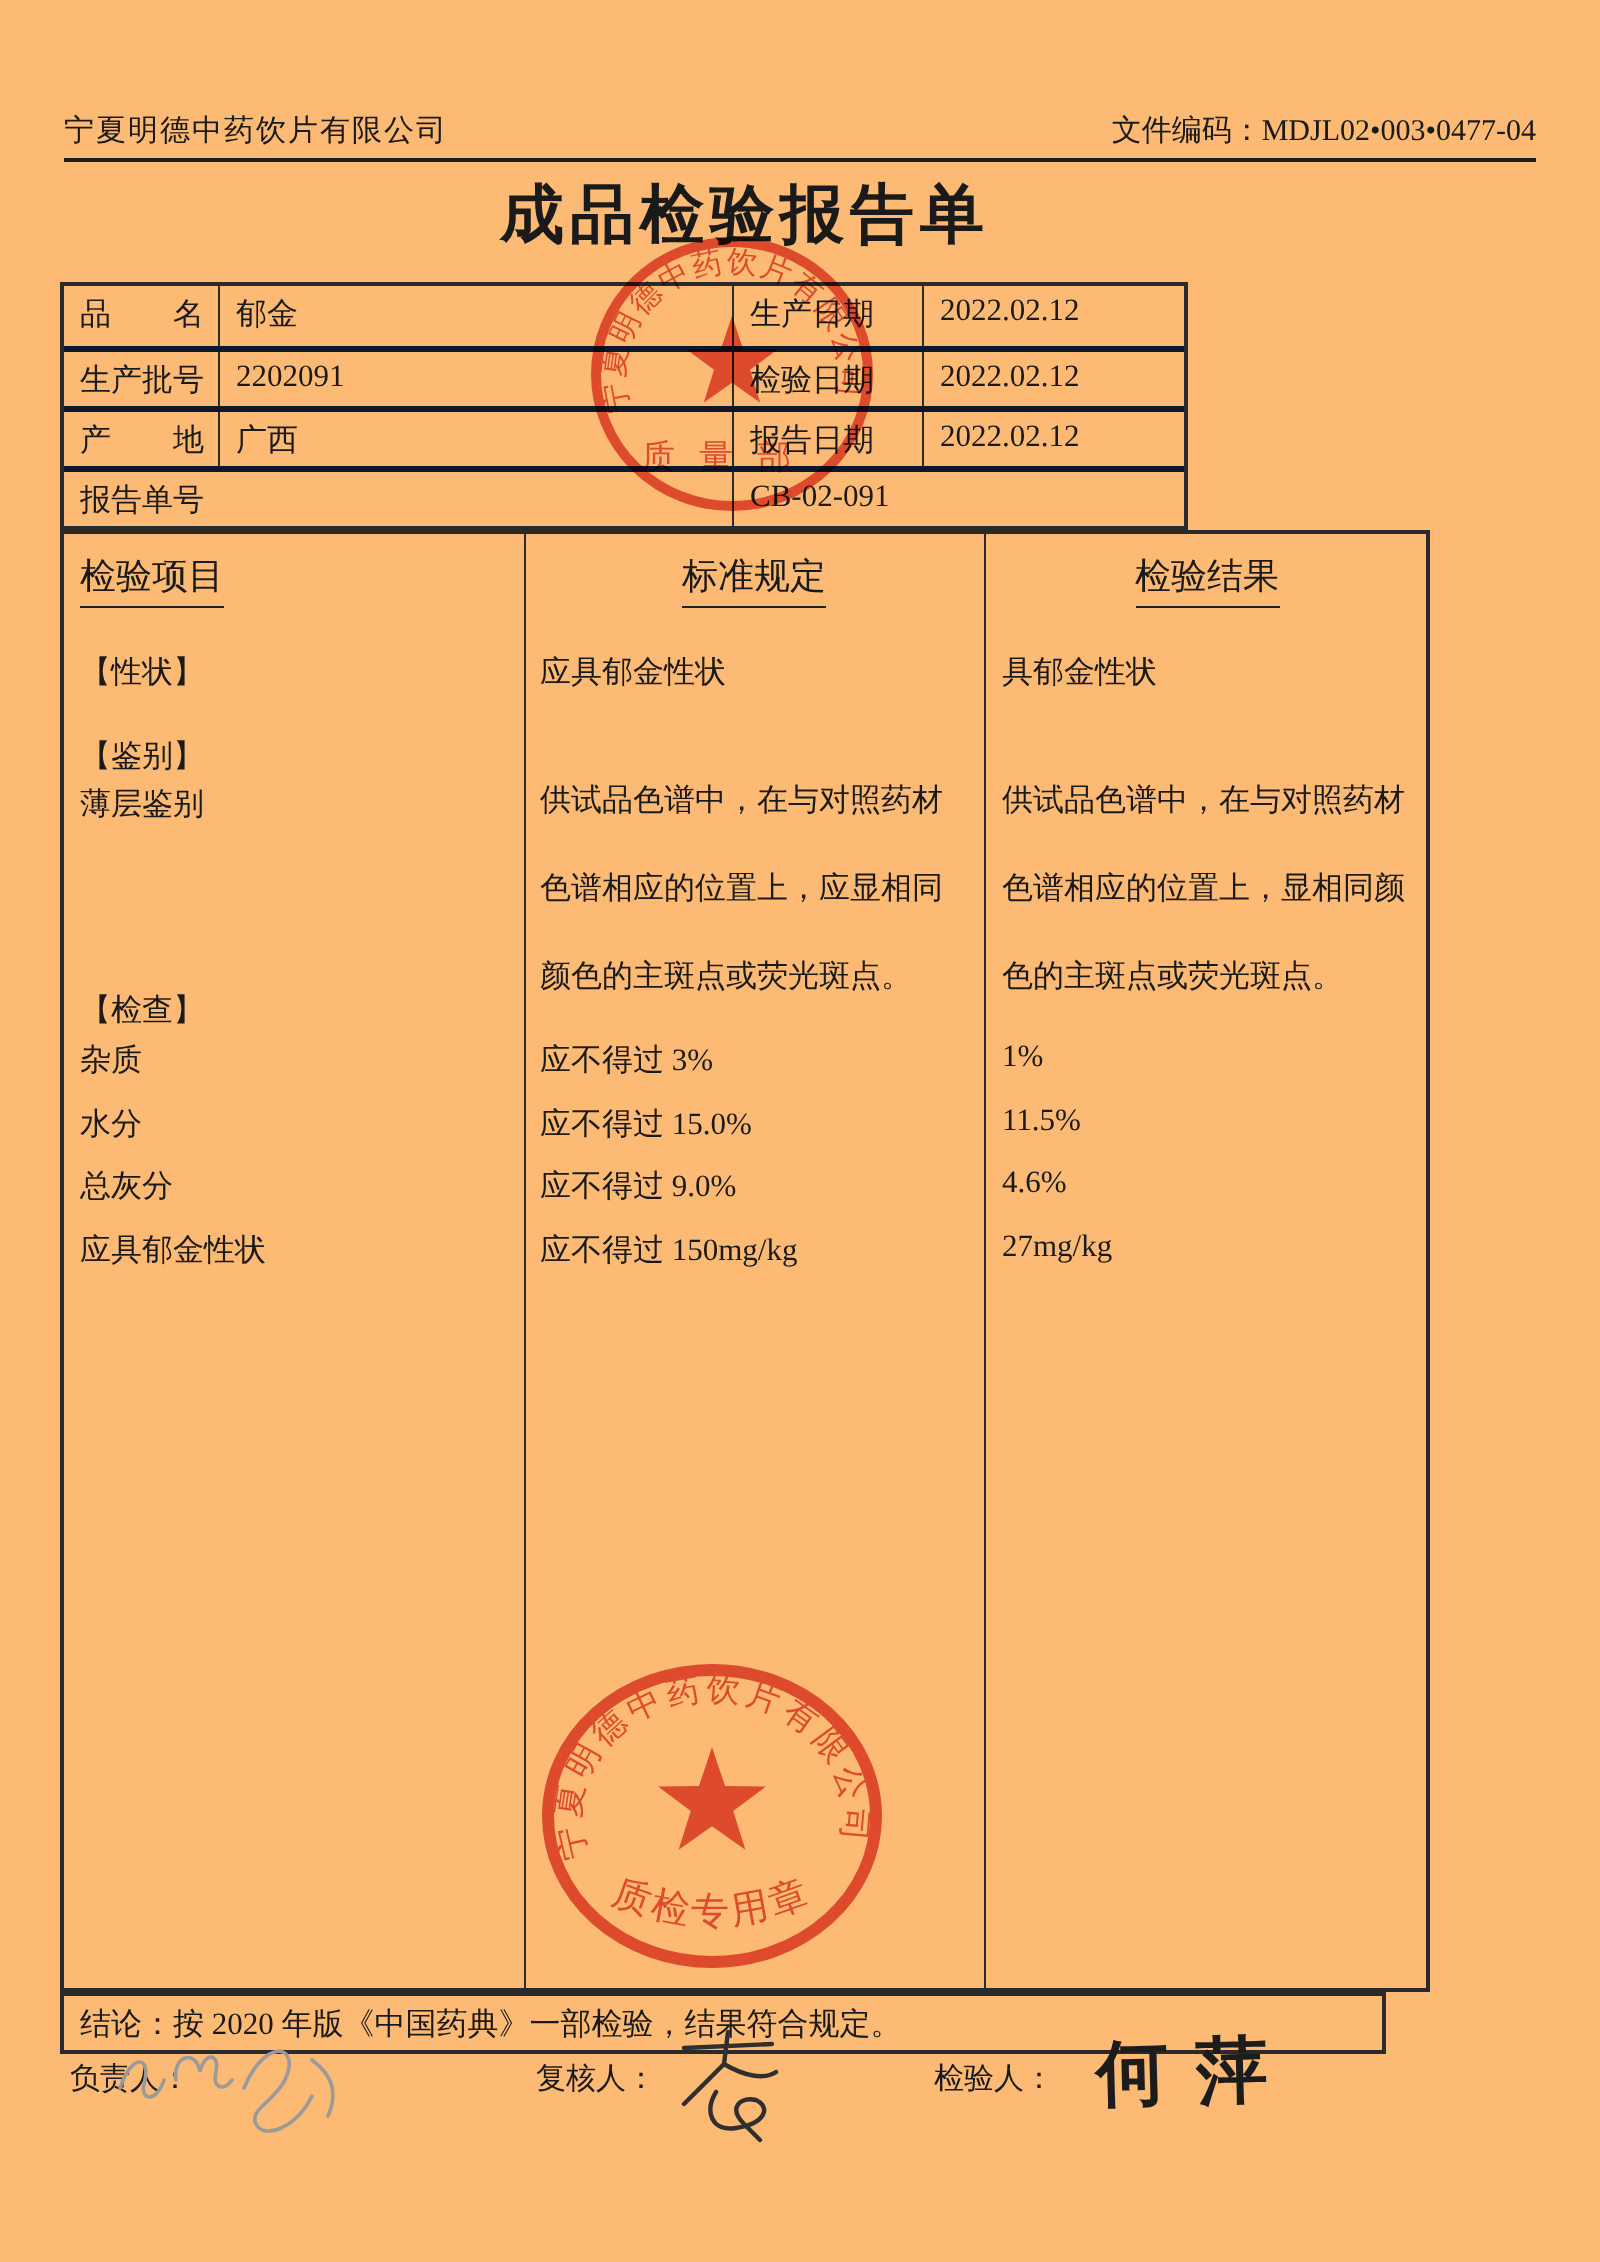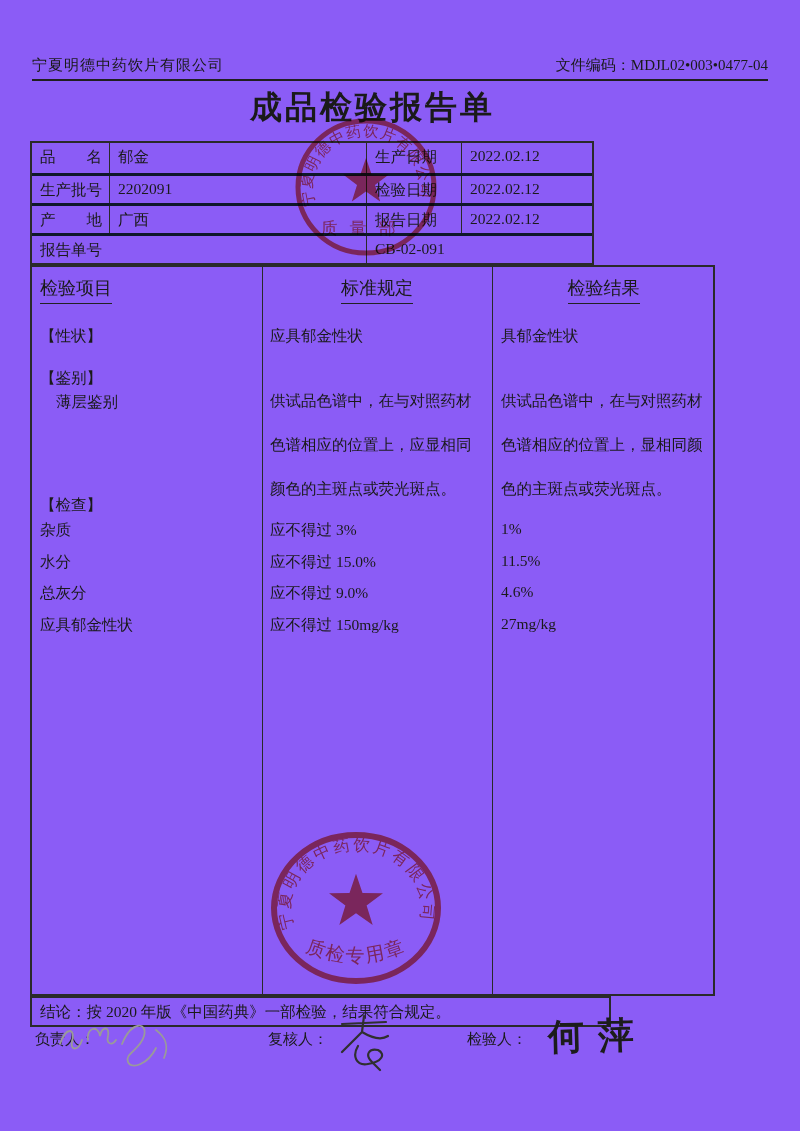--- a/index.html
+++ b/index.html
@@ -1,17 +1,17 @@
 <!DOCTYPE html>
 <html style="--stamp-color: #d9453c;"><head>
 <meta charset="utf-8">
 <style>
   html,body{margin:0;padding:0;background:#ffffff;}
   .page{
-    position:relative;width:800px;height:1131px;background:#8b5cf6;overflow:hidden;
+    position:relative;width:800px;height:1131px;background:#fdba74;overflow:hidden;
     font-family:"Liberation Serif","DejaVu Serif",serif;color:#1a1a1a;
   }
   .abs{position:absolute;}
   
   .hdr-company{left:32px;top:56px;font-size:15px;letter-spacing:1px;}
   .hdr-code{right:32px;top:56px;font-size:15px;}
   .hdr-rule{left:32px;top:79px;width:736px;height:2px;background:#1f1f1f;}
   .doc-title{left:30px;top:86px;width:685px;text-align:center;font-size:32px;font-weight:bold;letter-spacing:3px;}
   
   .info-table{left:30px;top:141px;width:564px;height:124px;border:2px solid #2a2a2a;box-sizing:border-box;}
@@ -26,21 +26,21 @@
   .vline{position:absolute;top:0;bottom:0;width:1px;background:#2a2a2a;}
   .v1{left:230px;} .v2{left:460px;}
   .mtxt{position:absolute;font-size:15.5px;white-space:nowrap;}
   .para{white-space:normal;line-height:44px;}
   .colhead{font-size:18px;}
   .colhead span{display:inline-block;border-bottom:1px solid #222;padding-bottom:3px;}
   .ch1{left:8px;top:9px;}
   .ch2{left:230px;top:9px;width:230px;text-align:center;}
   .ch3{left:461px;top:9px;width:221px;text-align:center;}
   
-  .conclusion{left:30px;top:996px;width:581px;height:31px;border:2px solid #2a2a2a;box-sizing:border-box;
+  .conclusion{left:30px;top:996px;width:663px;height:31px;border:2px solid #2a2a2a;box-sizing:border-box;
     font-size:15.5px;padding:4px 8px 0 8px;}
   
   .sig-label{top:1030px;font-size:15px;}
   .sig-resp{left:35px;} .sig-rev{left:268px;} .sig-insp{left:467px;}
   .sig-name{left:548px;top:1012px;font-size:36px;font-weight:600;letter-spacing:14px;color:#1c1c1c;
     transform:rotate(-1.5deg);font-family:"DejaVu Serif","Liberation Serif",serif;}
   .sig-svg{pointer-events:none;}
   
   .stamp{mix-blend-mode:multiply;opacity:0.82;z-index:5;}
   .stamp .ring{fill:none;stroke:var(--stamp-color,#d9453c);}
@@ -90,21 +90,21 @@
     <div class="mtxt colhead ch1"><span>检验项目</span></div>
     <div class="mtxt colhead ch3"><span>检验结果</span></div>
     <div class="mtxt colhead ch2"><span>标准规定</span></div>
 
     <div class="mtxt" style="left:8px;top:59px;">【性状】</div>
     <div class="mtxt" style="left:238px;top:59px;">应具郁金性状</div>
     <div class="mtxt" style="left:469px;top:59px;">具郁金性状</div>
 
     <div class="mtxt" style="left:8px;top:101px;">【鉴别】</div>
 
-    <div class="mtxt" style="left:24px;top:125px;text-align:center;">薄层鉴别</div>
+    <div class="mtxt" style="left:8px;top:125px;text-align:center;">薄层鉴别</div>
     <div class="mtxt para" style="left:238px;top:112px;width:216px;">供试品色谱中，在与对照药材色谱相应的位置上，应显相同颜色的主斑点或荧光斑点。</div>
     <div class="mtxt para" style="left:469px;top:112px;width:208px;font-family:Liberation Serif, serif;">供试品色谱中，在与对照药材色谱相应的位置上，显相同颜色的主斑点或荧光斑点。</div>
 
     <div class="mtxt" style="left:8px;top:228px;">【检查】</div>
 
     <div class="mtxt" style="left:8px;top:253px;">杂质</div>
     <div class="mtxt" style="left:238px;top:253px;">应不得过 3%</div>
     <div class="mtxt" style="left:469px;top:253px;">1%</div>
 
     <div class="mtxt" style="left:8px;top:285px;">水分</div>

